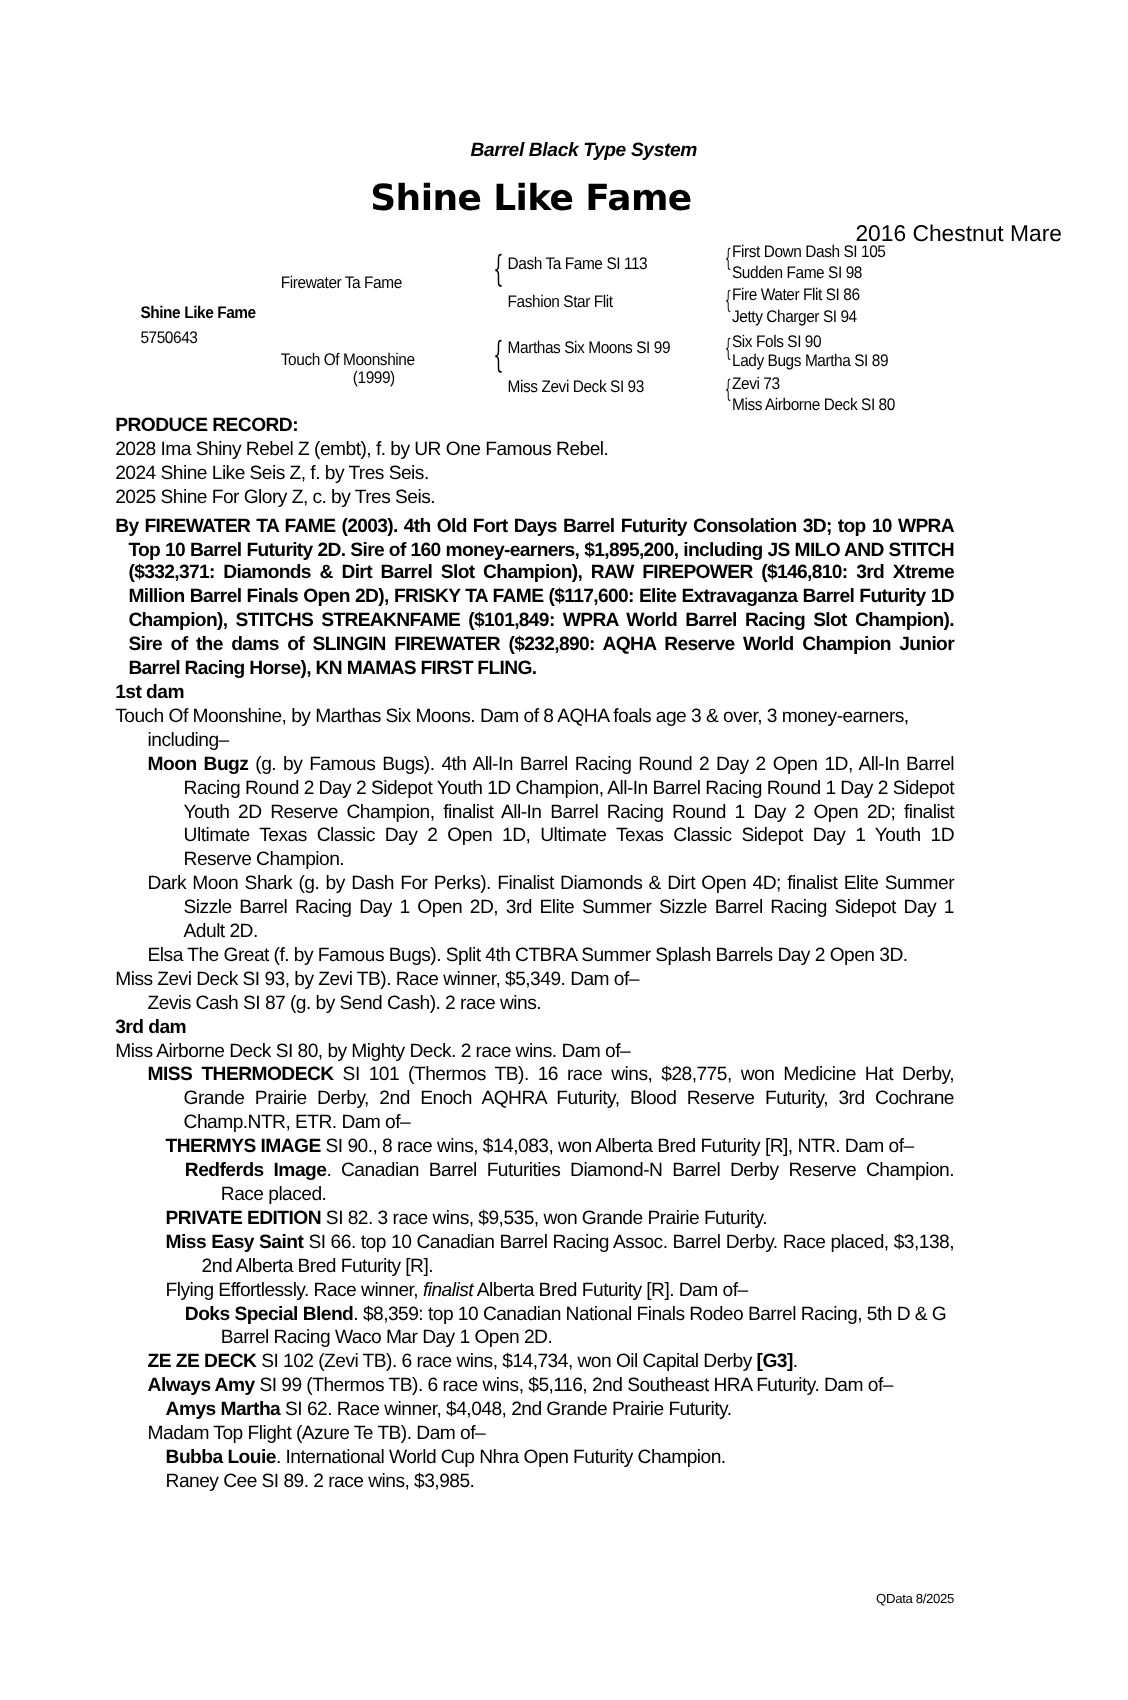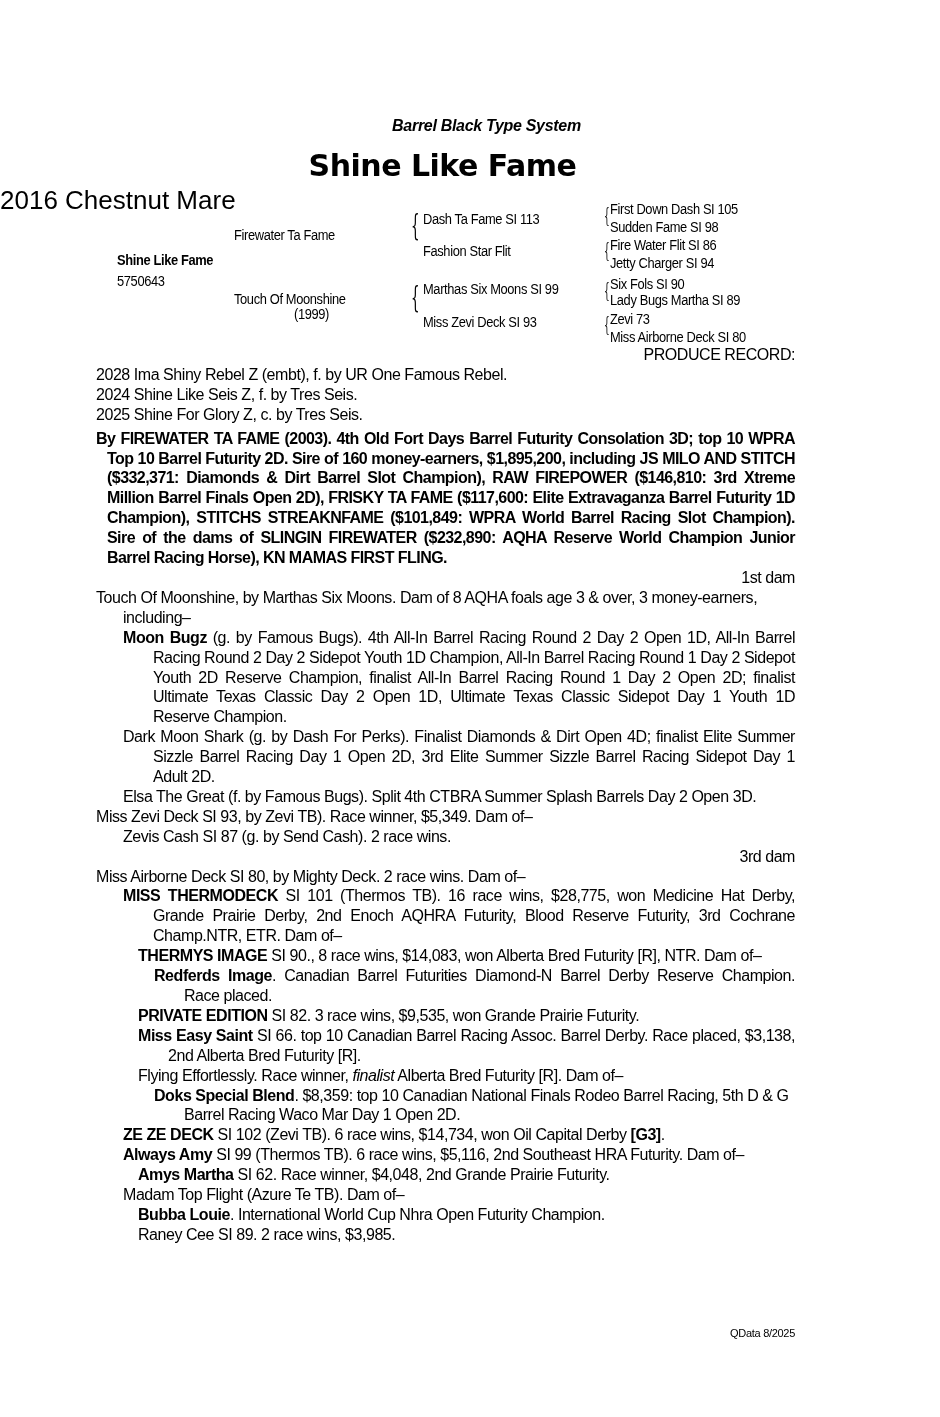--- a/index.html
+++ b/index.html
@@ -10,42 +10,42 @@
     .abs { position: absolute; white-space: nowrap; }
     .system-title {
       left: 0; width: 885px; top: 117px; text-align: center;
       font-size: 16px; font-style: italic; font-weight: bold; letter-spacing: -0.3px; margin-left: 44px;
     }
     .horse-title {
       left: 0; width: 885px; top: 148px; text-align: center;
       font-family: "DejaVu Sans", sans-serif; font-weight: bold; font-size: 30px; letter-spacing: -0.5px;
     }
     .horse-subtitle {
-      left: 0; width: 885px; top: 185px; text-align: left; font-size: 26px;
+      left: 0; width: 885px; top: 185px; text-align: right; font-size: 19px;
     }
     .ped { font-size: 14px; letter-spacing: -0.4px; transform: scaleX(0.92); transform-origin: left center; }
     .ped-subject { left: 117px; top: 252px; font-weight: bold; }
     .ped-reg { left: 117px; top: 273px; }
     .ped-sire { left: 234px; top: 227px; }
     .ped-dam { left: 234px; top: 291px; }
     .ped-dam-year { left: 294px; top: 306px; }
     .g3 { font-size: 14px; letter-spacing: -0.4px; transform: scaleX(0.92); transform-origin: left center; }
     .brace {
       position: absolute; font-family: "DejaVu Serif", serif; color: #000;
       line-height: 1; transform-origin: left top;
     }
     .brace-lg { font-size: 30px; transform: scaleX(0.45); }
     .brace-sm { font-size: 20px; transform: scaleX(0.45); }
 
     .body-text {
       position: absolute; left: 96px; top: 345px; width: 699px;
       font-size: 16px; line-height: 19.9px; letter-spacing: -0.45px;
     }
     .body-text p { margin: 0; }
-    .hdr { font-weight: normal; text-align: right; }
+    .hdr { font-weight: bold; }
     .just { text-align: justify; }
     .h0 { padding-left: 27px; text-indent: -27px; }
     .h1 { padding-left: 57px; text-indent: -30px; }
     .h2 { padding-left: 72px; text-indent: -30px; }
     .h3 { padding-left: 88px; text-indent: -30px; }
     .sire-para { font-weight: bold; text-align: justify; padding-left: 11px; text-indent: -11px; margin-top: 4px !important; letter-spacing: -0.55px; }
     .footer { right: 145px; top: 1327px; font-size: 11px; letter-spacing: -0.3px; }
   </style>
 </head>
 <body>

